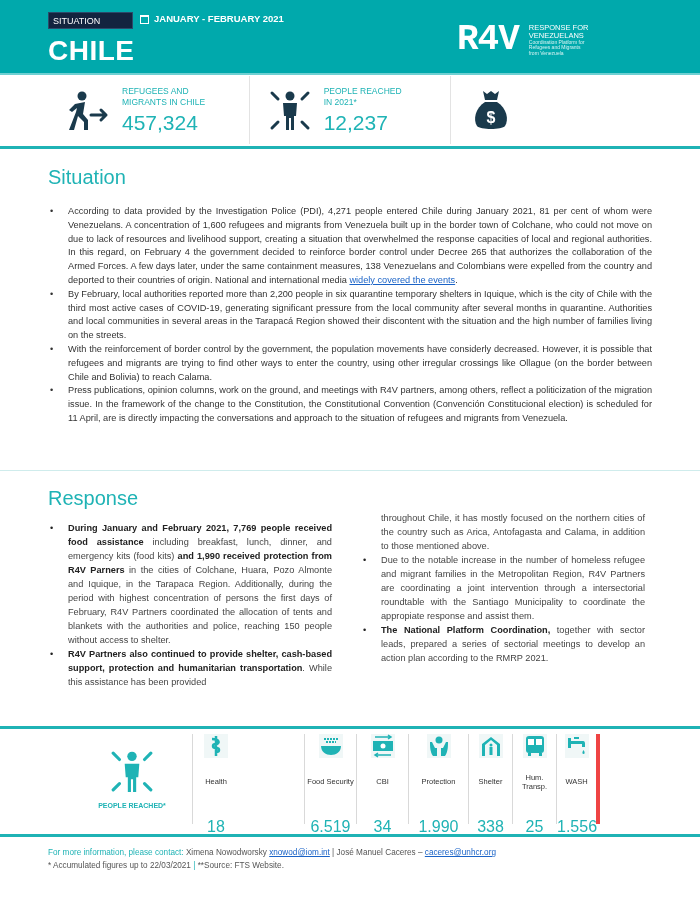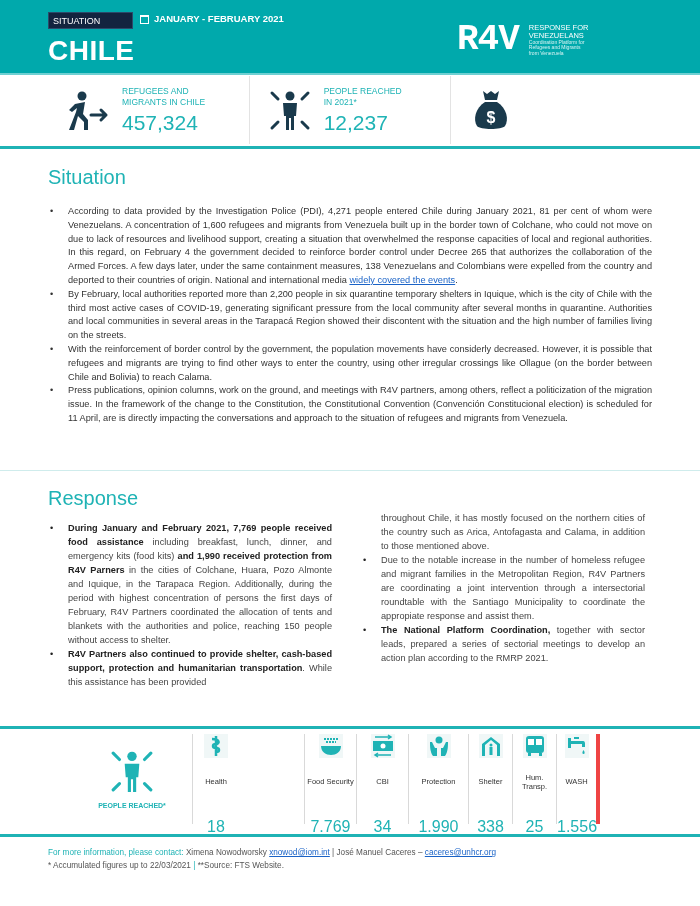--- a/index.html
+++ b/index.html
@@ -152,21 +152,21 @@
       </svg>
     <div class="sec-label">Health</div>
     <div class="sec-value">18</div>
   </div>
   <div class="sector" style="left:304px; width:52px;">
     <svg class="sec-icon" viewBox="0 0 24 24">
         <path d="M2 12 L22 12 C22 18 17 21 12 21 C7 21 2 18 2 12 Z" fill="#1fb3b5"></path>
         <path d="M5 5 L19 5 M7 8 L17 8" stroke="#1fb3b5" stroke-width="2" stroke-dasharray="2 1"></path>
       </svg>
     <div class="sec-label">Food Security</div>
-    <div class="sec-value">7.769</div>
+    <div class="sec-value">6.519</div>
   </div>
   <div class="sector" style="left:356px; width:52px;">
     <svg class="sec-icon" viewBox="0 0 24 24">
         <rect x="2" y="7" width="20" height="10" fill="#1fb3b5"></rect>
         <circle cx="12" cy="12" r="2.5" fill="#fff"></circle>
         <path d="M4 3 L20 3 M17 1 L20 3 L17 5 M4 21 L20 21 M7 19 L4 21 L7 23" stroke="#1fb3b5" stroke-width="1.5" fill="none"></path>
       </svg>
     <div class="sec-label">CBI</div>
     <div class="sec-value">34</div>
   </div>

